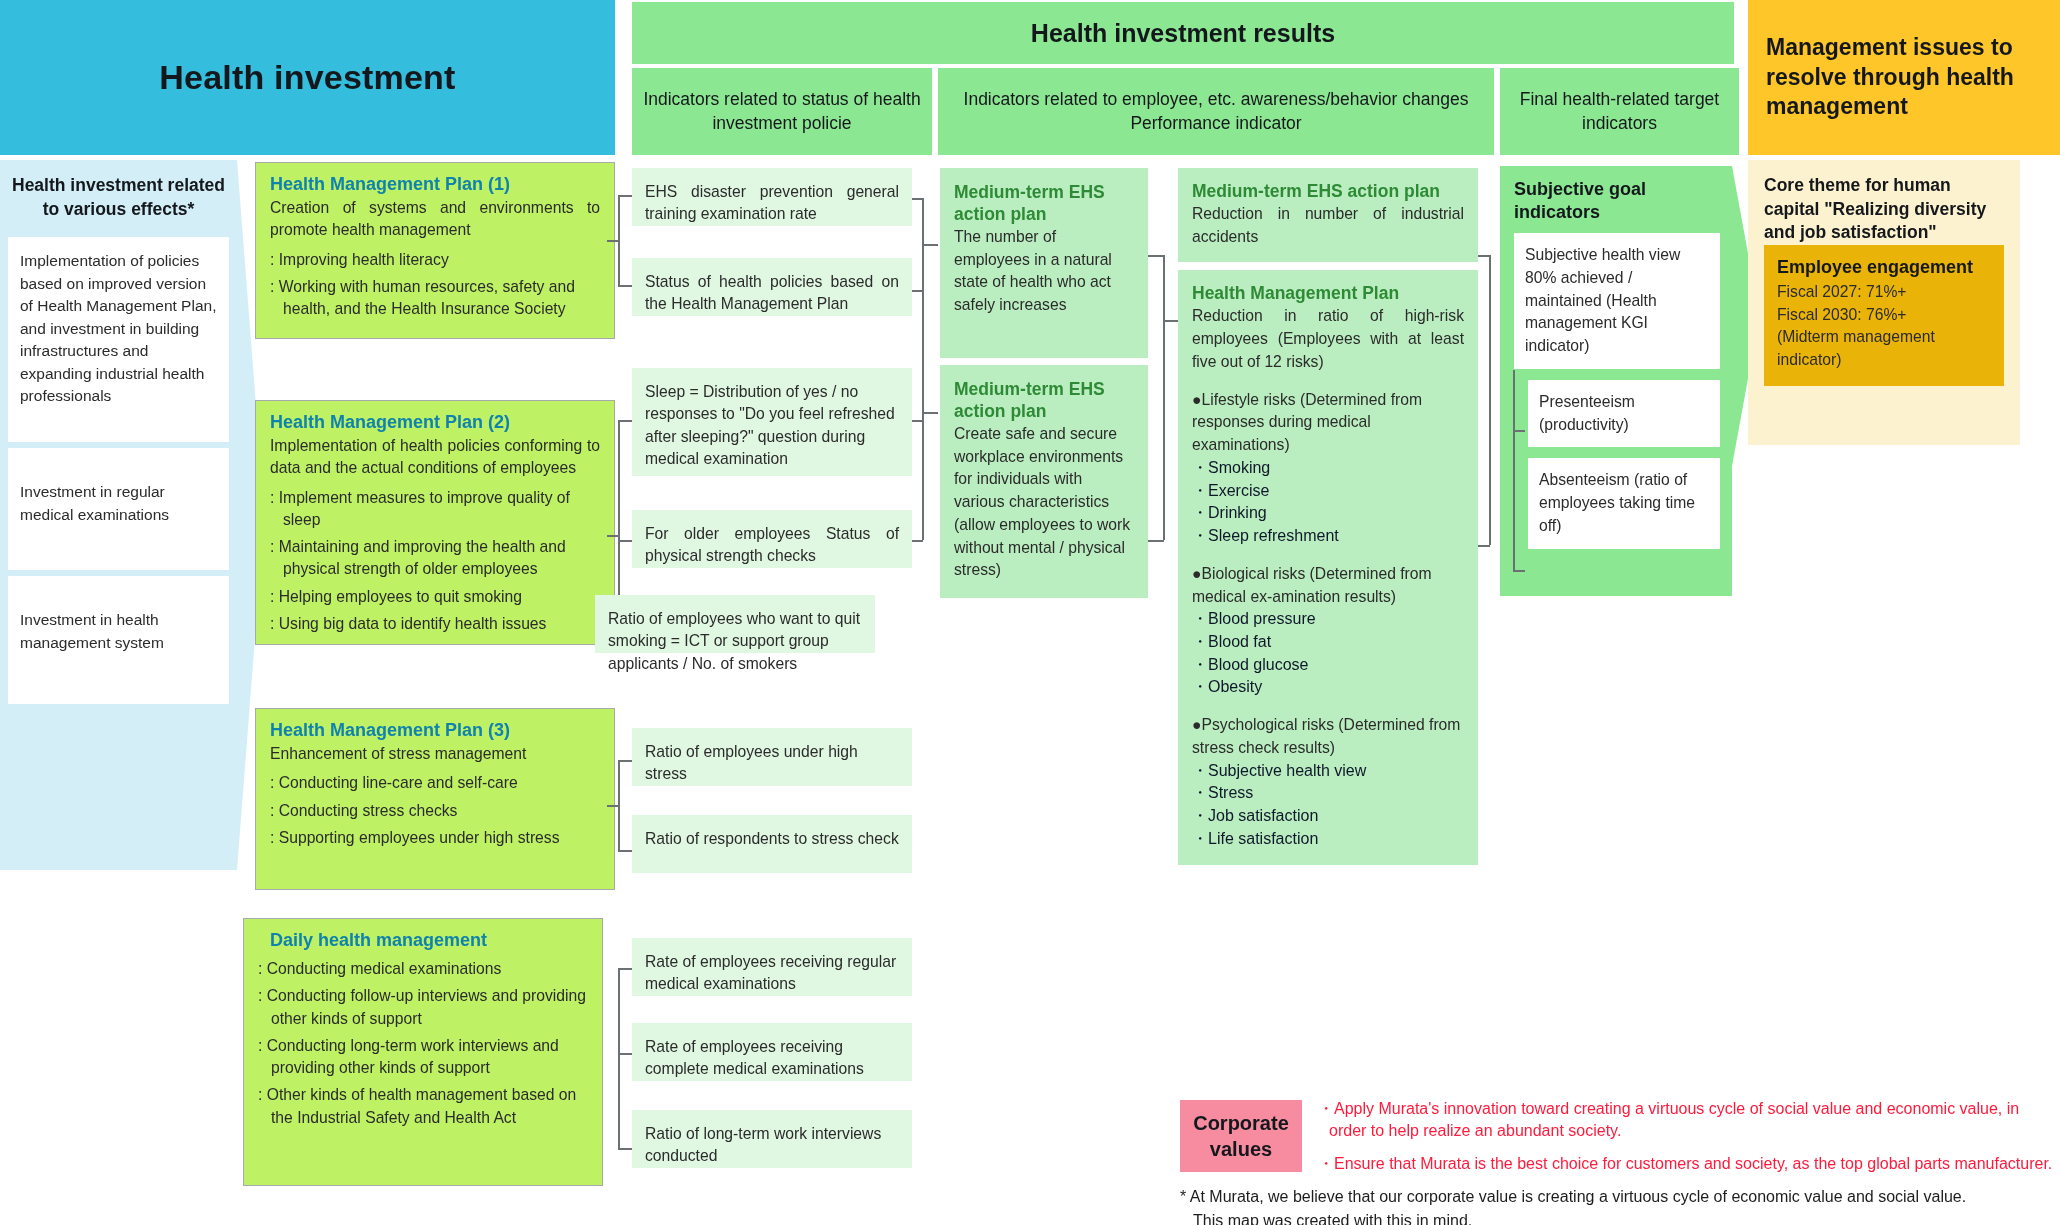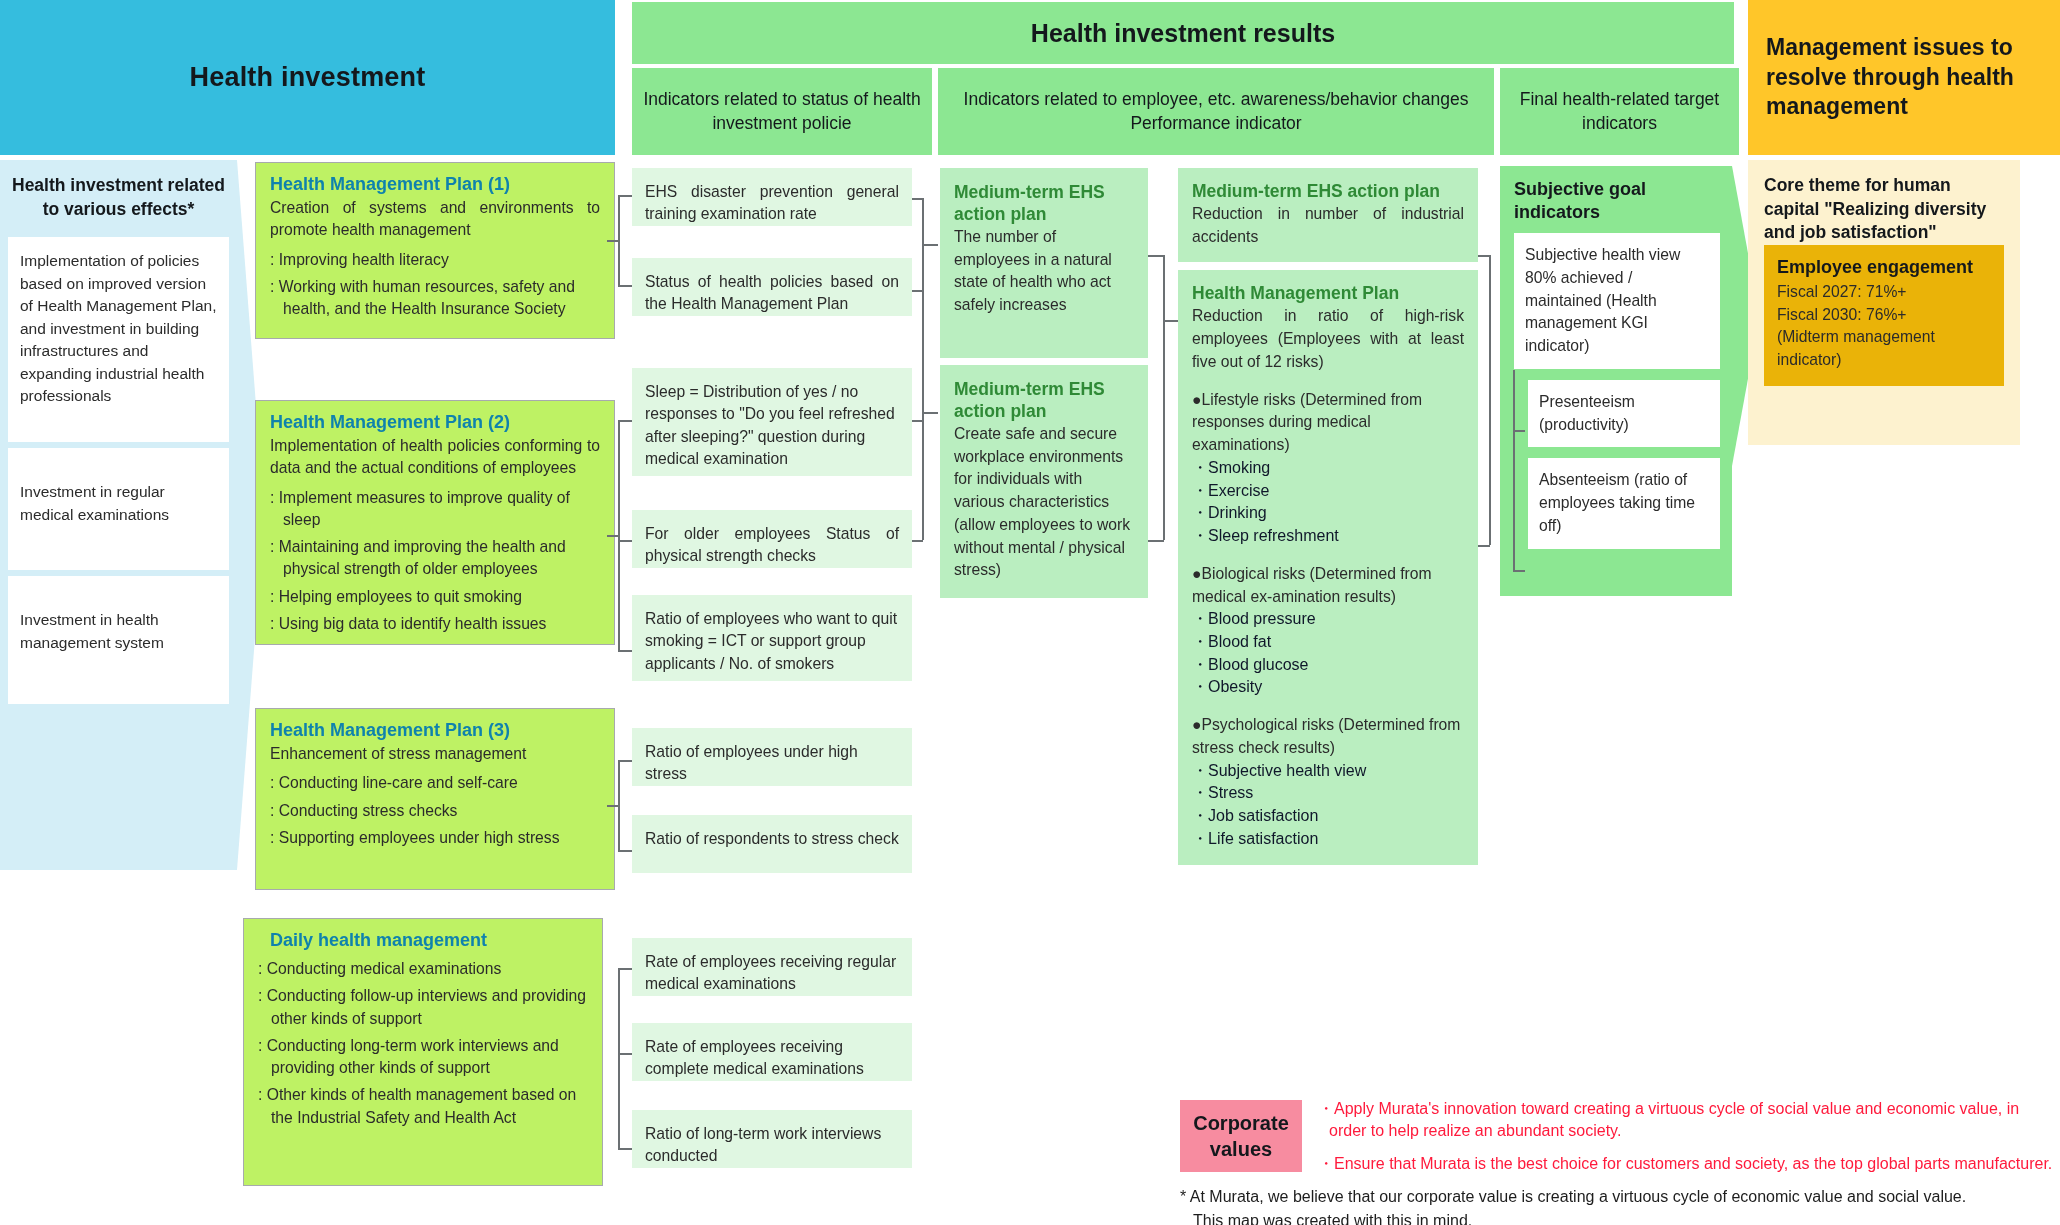--- a/index.html
+++ b/index.html
@@ -10,21 +10,21 @@
     overflow: hidden;
   }
   #root { position: relative; width: 2060px; height: 1225px; }
 
   
   .band-blue {
     position: absolute; left: 0; top: 0; width: 615px; height: 155px;
     background: #35bdde;
     display: flex; align-items: center; justify-content: center;
   }
-  .band-blue .txt { font-size: 27px; font-weight: bold; color: #14181c; letter-spacing: .2px; }
+  .band-blue .txt { font-size: 34px; font-weight: bold; color: #14181c; letter-spacing: .2px; }
 
   .band-green-top {
     position: absolute; left: 632px; top: 2px; width: 1102px; height: 62px;
     background: #8ce792;
     display: flex; align-items: center; justify-content: center;
   }
   .band-green-top .txt { font-size: 25px; font-weight: bold; color: #14181c; }
 
   .band-sub {
     position: absolute; top: 68px; height: 87px;
@@ -255,21 +255,21 @@
 
   <div class="conn vline" style="left:618px; top:968px; height:180px;"></div>
   <div class="conn hline" style="left:618px; top:968px; width:14px;"></div>
   <div class="conn hline" style="left:618px; top:1053px; width:14px;"></div>
   <div class="conn hline" style="left:618px; top:1148px; width:14px;"></div>
 
   <div class="ind" style="left:632px; top:168px; width:280px; height:58px;">EHS disaster prevention general training examination rate</div>
   <div class="ind" style="left:632px; top:258px; width:280px; height:58px;">Status of health policies based on the Health Management Plan</div>
   <div class="ind c" style="left:632px; top:368px; width:280px; height:108px;">Sleep = Distribution of yes / no responses to "Do you feel refreshed after sleeping?" question during medical examination</div>
   <div class="ind" style="left:632px; top:510px; width:280px; height:58px;">For older employees Status of physical strength checks</div>
-  <div class="ind c" style="left:632px; top:595px; width:280px; height:86px;">Ratio of employees who want to quit smoking = ICT or support group applicants / No. of smokers</div>
+  <div class="ind c" style="left:595px; top:595px; width:280px; height:58px;">Ratio of employees who want to quit smoking = ICT or support group applicants / No. of smokers</div>
   <div class="ind c" style="left:632px; top:728px; width:280px; height:58px;">Ratio of employees under high stress</div>
   <div class="ind c" style="left:632px; top:815px; width:280px; height:58px;">Ratio of respondents to stress check</div>
   <div class="ind c" style="left:632px; top:938px; width:280px; height:58px;">Rate of employees receiving regular medical examinations</div>
   <div class="ind c" style="left:632px; top:1023px; width:280px; height:58px;">Rate of employees receiving complete medical examinations</div>
   <div class="ind c" style="left:632px; top:1110px; width:280px; height:58px;">Ratio of long-term work interviews conducted</div>
 
   <div class="conn vline" style="left:922px; top:198px; height:92px;"></div>
   <div class="conn hline" style="left:912px; top:198px; width:11px;"></div>
   <div class="conn hline" style="left:912px; top:290px; width:11px;"></div>
   <div class="conn hline" style="left:922px; top:244px; width:16px;"></div>

